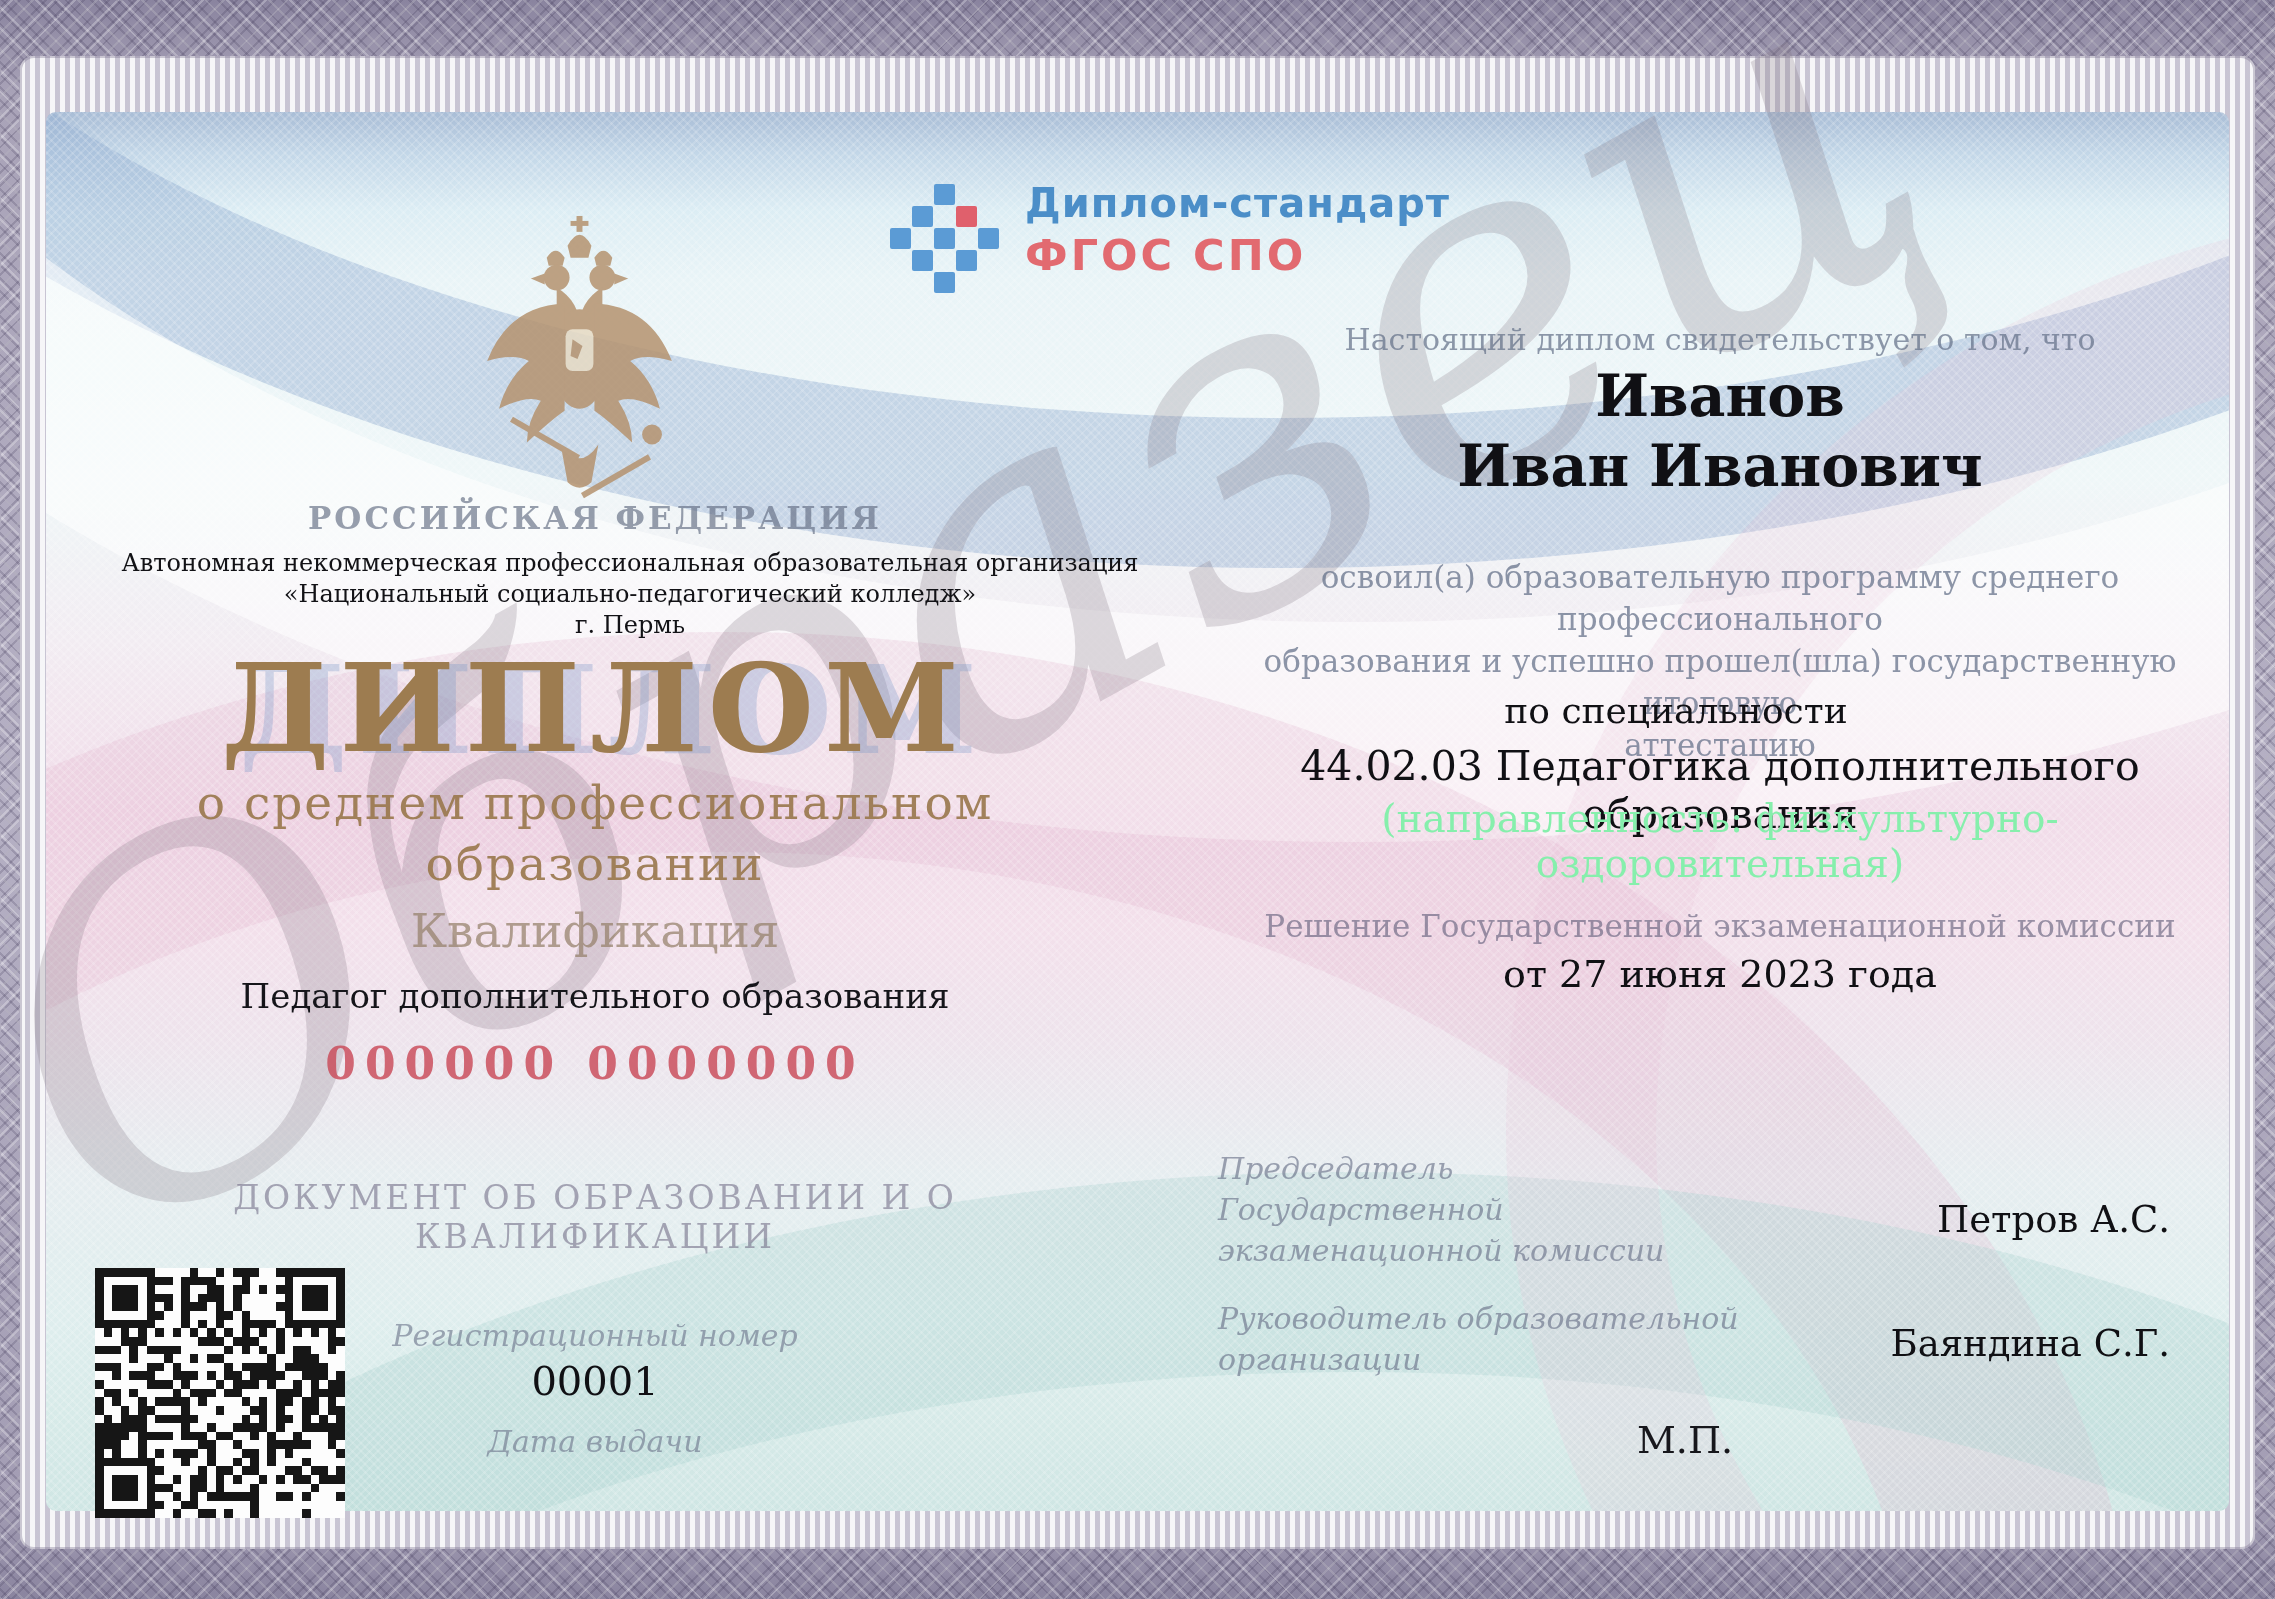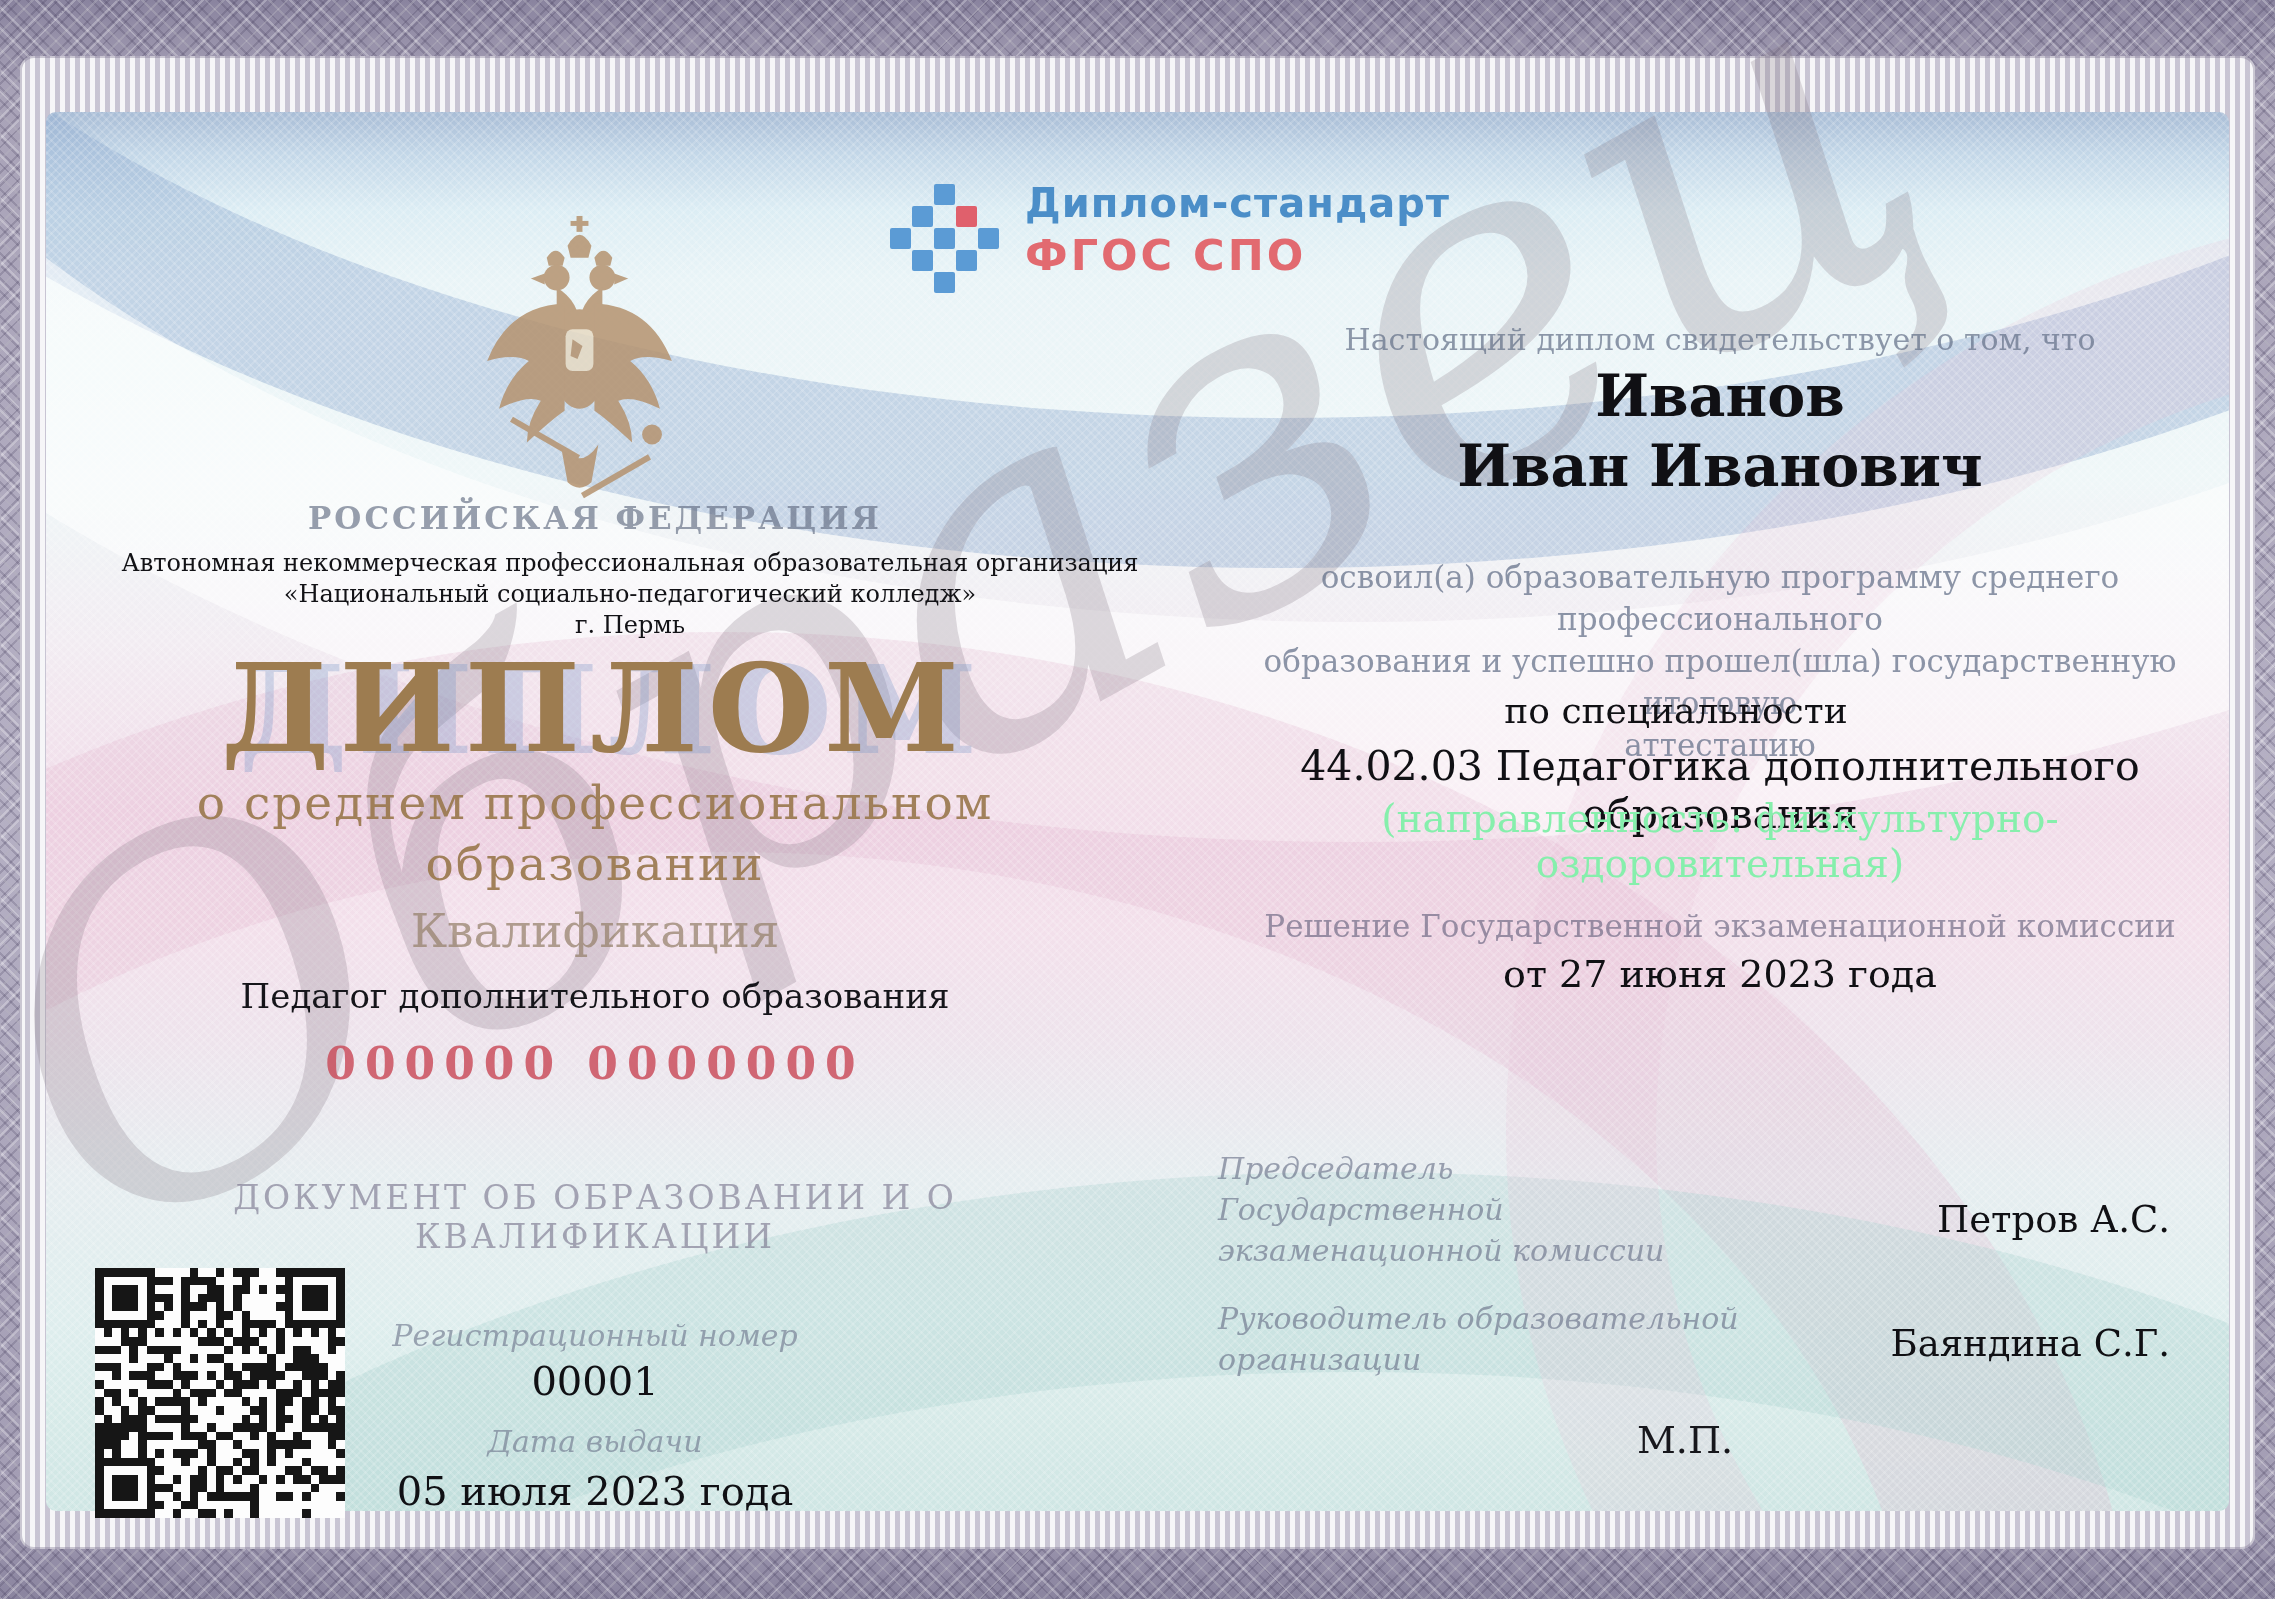--- a/index.html
+++ b/index.html
@@ -580,21 +580,20 @@
         <rect x="12" y="28" width="1" height="1" fill="#161616"></rect>
         <rect x="13" y="28" width="1" height="1" fill="#161616"></rect>
         <rect x="15" y="28" width="1" height="1" fill="#161616"></rect>
         <rect x="18" y="28" width="1" height="1" fill="#161616"></rect>
         <rect x="24" y="28" width="1" height="1" fill="#161616"></rect>
       </svg>
 
     <div class="reg-label c">Регистрационный номер</div>
     <div class="reg-value c">00001</div>
     <div class="date-label c">Дата выдачи</div>
-    <div class="date-value c">05 июля 2023 года</div>
 
     <div class="intro c">Настоящий диплом свидетельствует о том, что</div>
     <div class="surname c">Иванов</div>
     <div class="name2 c">Иван Иванович</div>
     <div class="program c">
       <div>освоил(а) образовательную программу среднего профессионального</div>
       <div>образования и успешно прошел(шла) государственную итоговую</div>
       <div>аттестацию</div>
     </div>
     <div class="spec-label c">по специальности</div>

